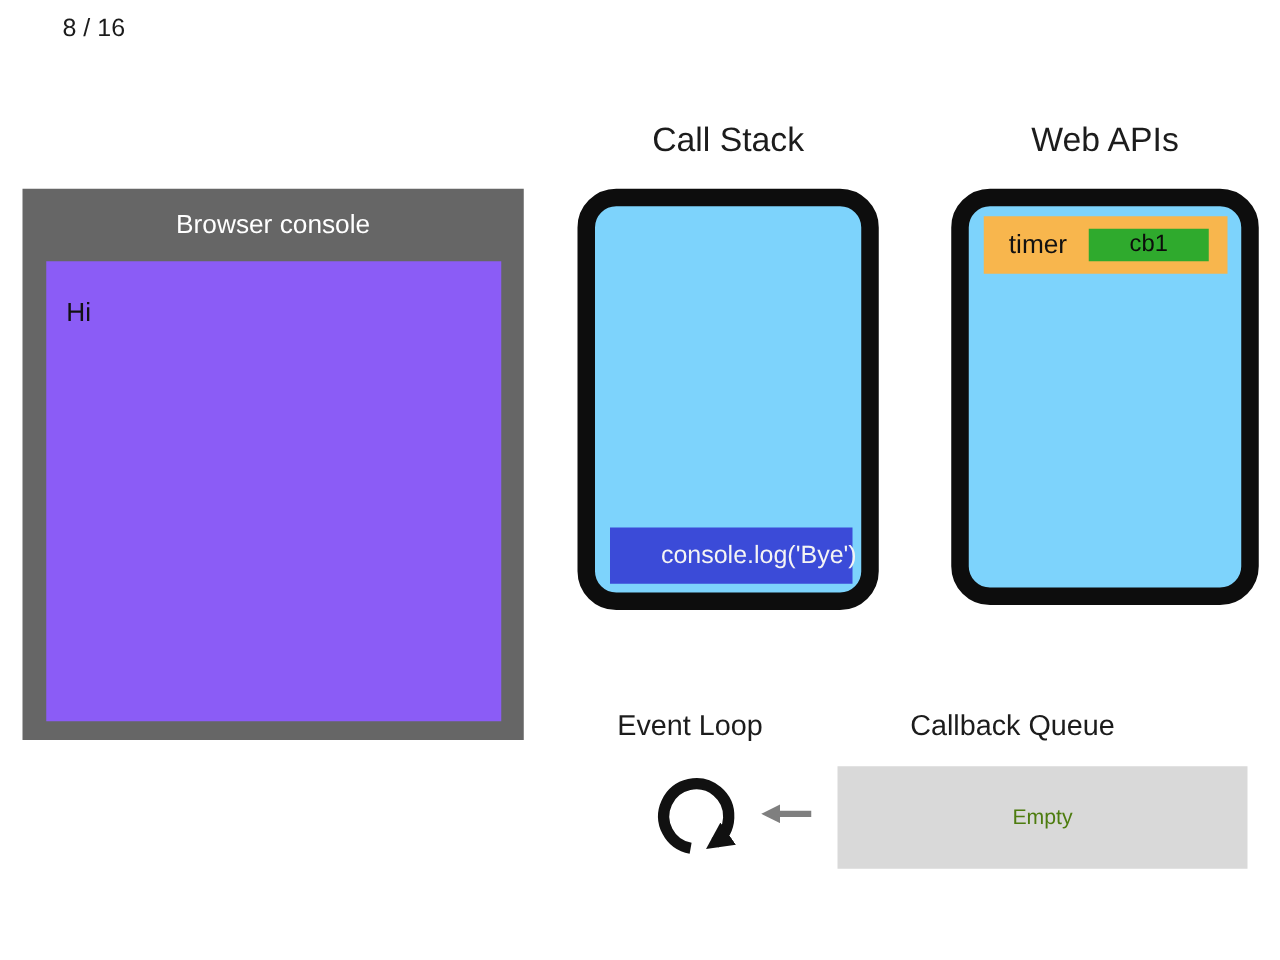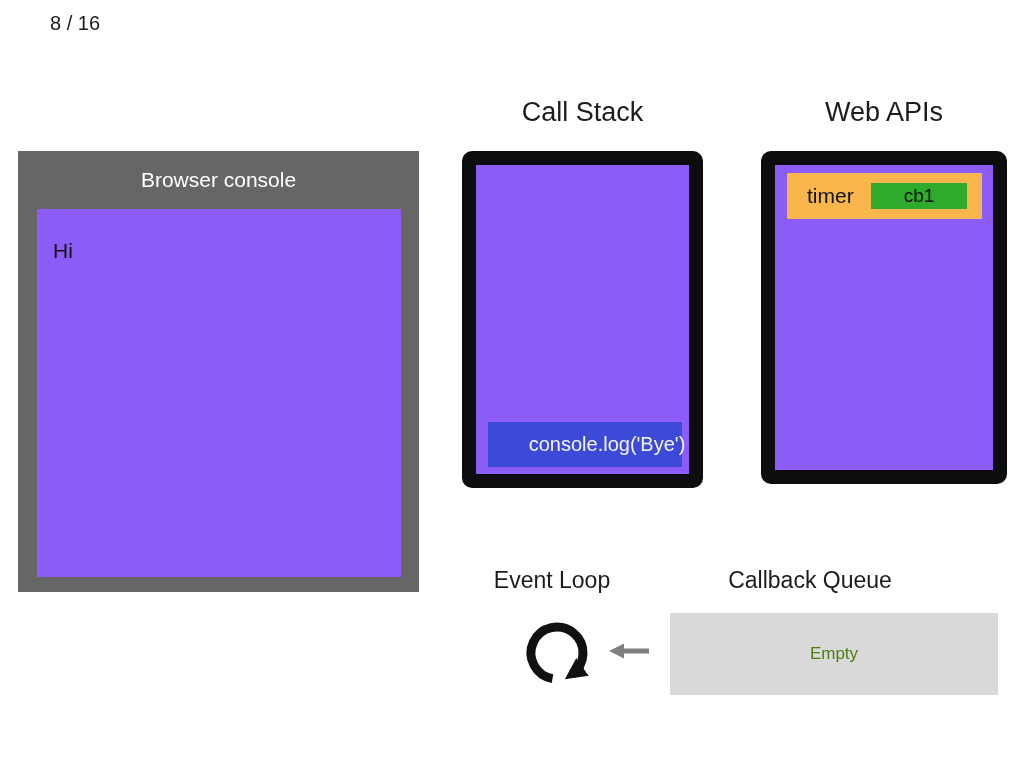--- a/index.html
+++ b/index.html
@@ -40,22 +40,22 @@
   .heading-webapis  { left: 761px; width: 246px; }
   .heading-small {
     position: absolute; top: 565px; height: 30px;
     font-size: 23px; color: #1c1c1c; text-align: center; line-height: 30px;
   }
   .heading-eventloop { left: 472px; width: 160px; }
   .heading-queue     { left: 646px; width: 328px; }
 
   
   .frame-box {
-    position: absolute; background: #8b5cf6;
-    border: 14px solid #0d0d0d; border-radius: 10px;
+    position: absolute; background: #7dd3fc;
+    border: 14px solid #0d0d0d; border-radius: 31px;
   }
   .callstack-box { left: 462px; top: 151px; width: 241px; height: 337px; }
   .webapis-box   { left: 761px; top: 151px; width: 246px; height: 333px; }
 
   .stack-frame {
     position: absolute; left: 12px; bottom: 7px; width: 194px; height: 45px;
     background: #3b4bd8; color: #f4f4f4; font-size: 20px;
     display: flex; align-items: center; justify-content: center; padding-left: 44px;
   }
 

